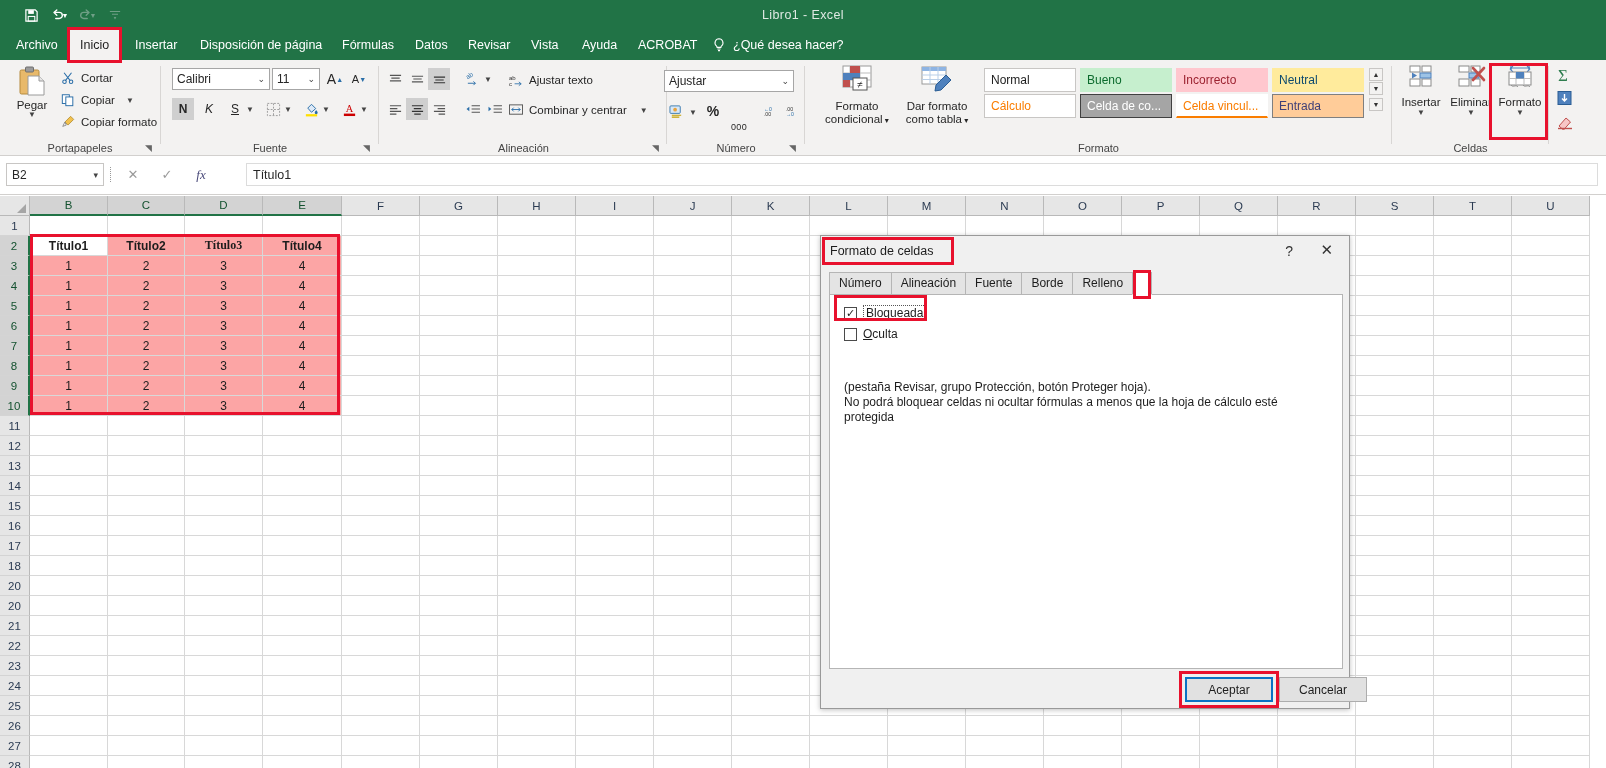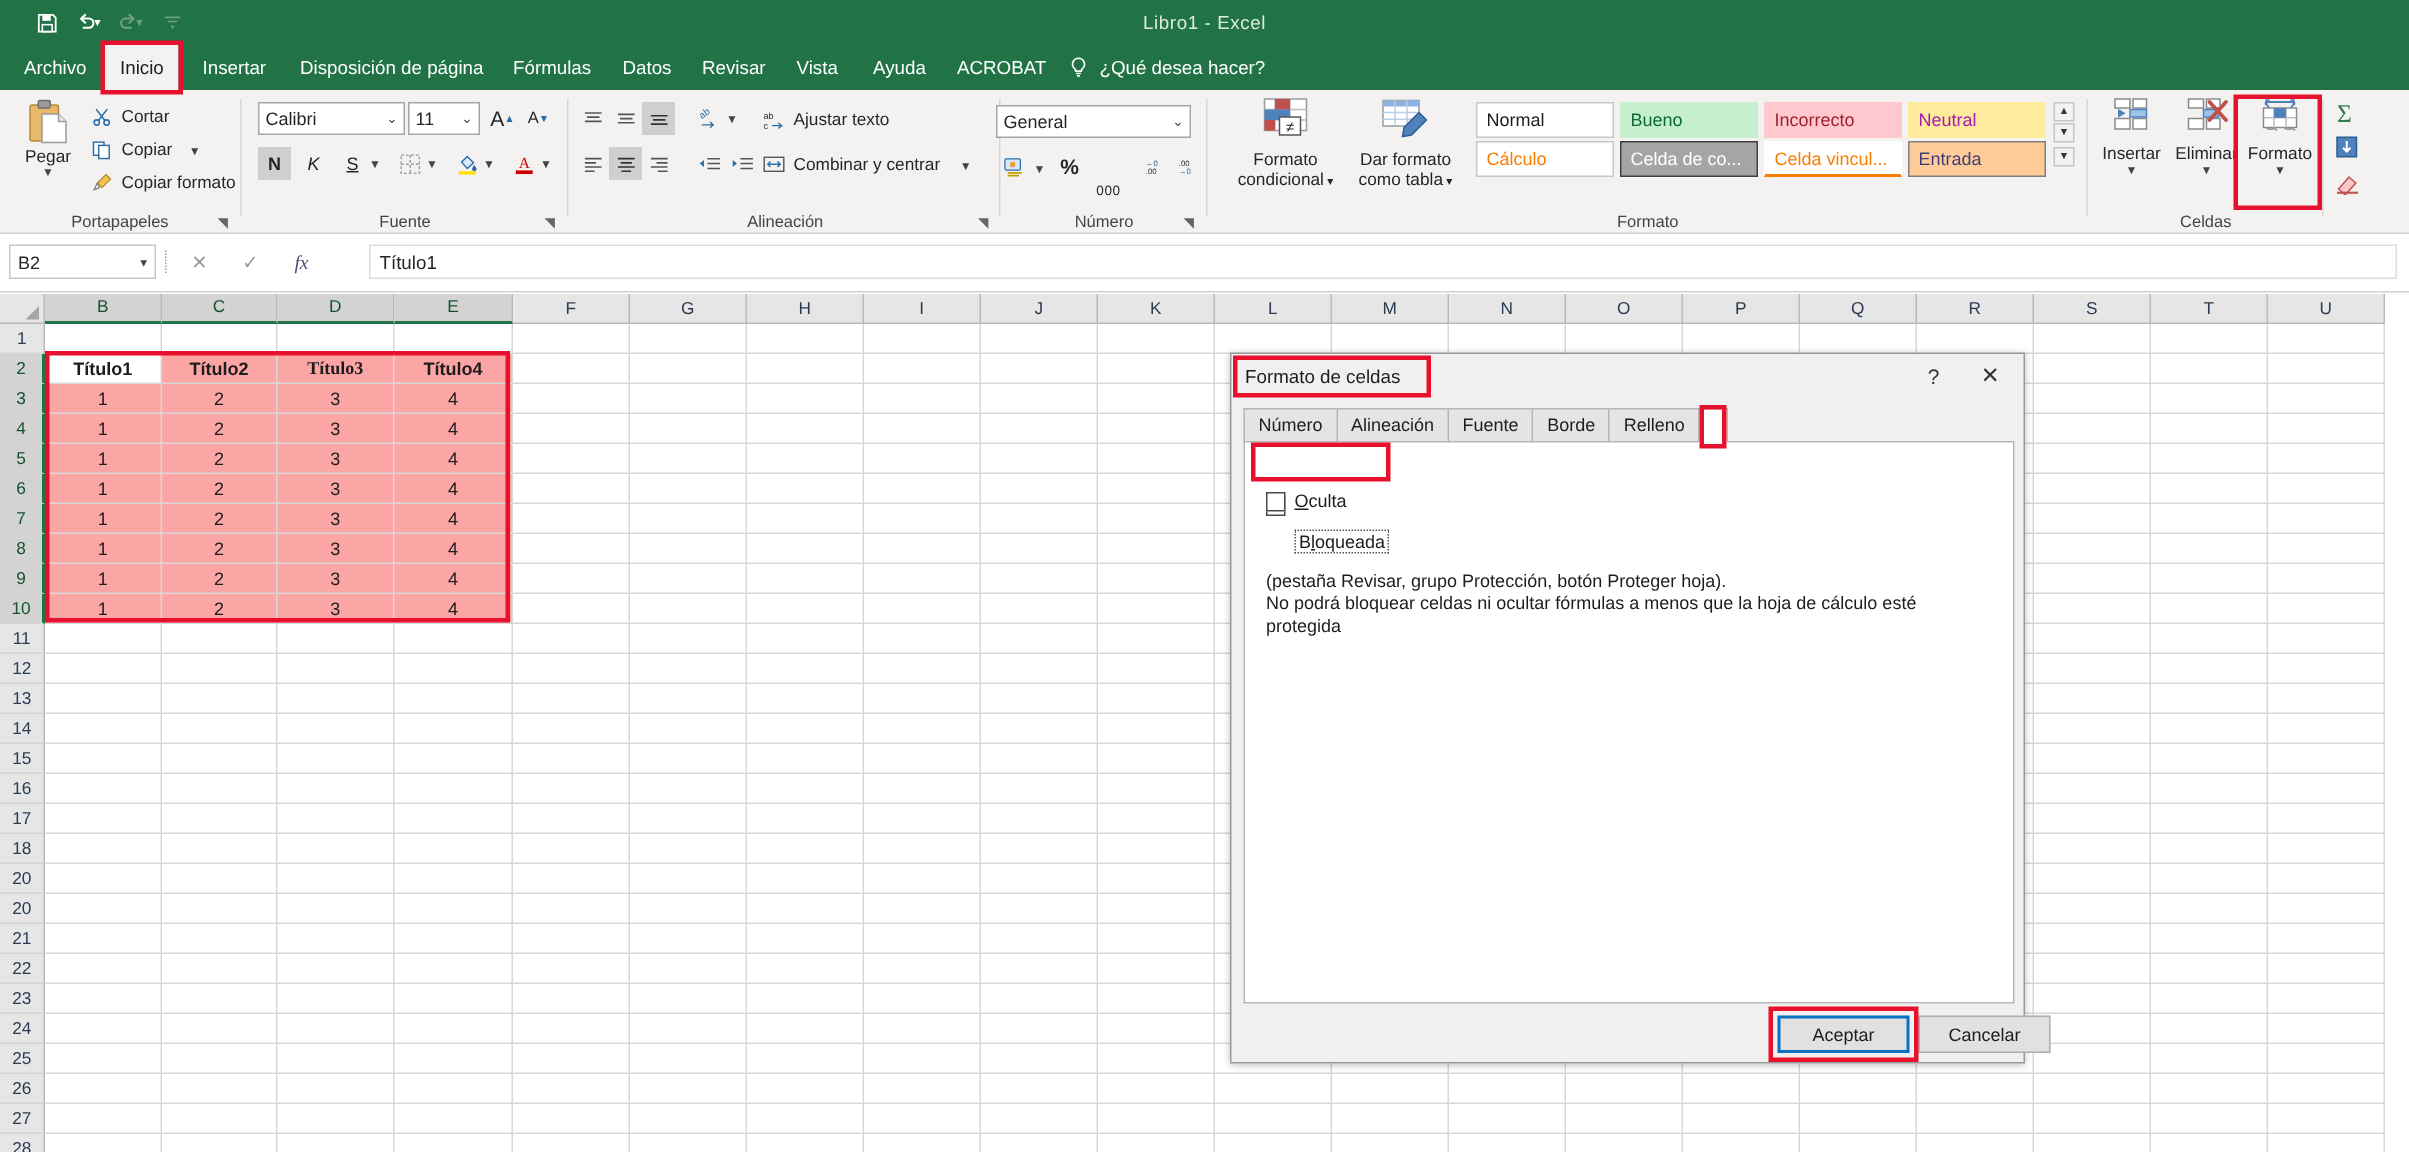--- a/index.html
+++ b/index.html
@@ -194,21 +194,21 @@
   .dlg-panel {
     position: absolute; left: 8px; top: 58px; width: 514px; height: 375px;
     background: #ffffff; border: 1px solid #b5b5b5;
   }
   .chkrow { position: absolute; display: flex; align-items: center; gap: 6px; font-size: 12px; }
   .chkbox {
     width: 13px; height: 13px; border: 1px solid #4a4a4a; background: #fff;
     display: inline-flex; align-items: center; justify-content: center;
     font-size: 11px; color: #1d1d1d; line-height: 1;
   }
-  .chklabel-focus { border: 1px dotted #555; padding: 0 2px; margin-top: 48px; }
+  .chklabel-focus { border: 1px dotted #555; padding: 0 2px; }
   .dlg-note {
     position: absolute; left: 14px; top: 85px; width: 478px;
     font-size: 12px; line-height: 15px; color: #1d1d1d;
   }
   .dlg-btn {
     position: absolute; width: 88px; height: 25px; background: #e1e1e1;
     border: 1px solid #adadad; font-size: 12px; color: #1d1d1d;
     display: flex; align-items: center; justify-content: center;
   }
   .dlg-btn.primary { border: 2px solid #0a72c4; background: #e1e1e1; }
@@ -459,21 +459,21 @@
         <span>Combinar y centrar</span>
         <span style="font-size:8px;color:#444;margin-left:8px">▼</span>
       </div>
 
       <div class="rgroup-label">Alineación</div>
       <div class="dlg-launch" style="right:8px">◥</div>
     </div>
 
     <div class="rgroup" style="left:668px; width:136px">
       <div class="ctl" style="left:-4px; top:10px; width:130px; height:22px">
-        <span class="v">General</span>
+        <span class="v">Ajustar</span>
         <span class="dd">⌄</span>
       </div>
       <div class="btnsq" style="left:-4px; top:40px; width:24px">
         <svg width="17" height="15" viewBox="0 0 18 16">
             <rect x="2" y="2" width="11" height="8" rx="1" fill="#d8e8f7" stroke="#2a6ea8" stroke-width=".9"></rect>
             <circle cx="7.5" cy="6" r="2" fill="#e8a33d"></circle>
             <path d="M4 12h10M4 14h8" stroke="#c4a000" stroke-width="1.2"></path>
           </svg>
       </div>
       <div class="mini-caret" style="left:21px; top:48px">▼</div>
@@ -531,21 +531,21 @@
         <div style="font-size:11.5px;line-height:12.5px;color:#262626">
           <span>Dar formato</span><br>
           <span>como tabla</span><span style="font-size:8px"> ▾</span>
         </div>
       </div>
 
       <div id="style-gallery">
           <div class="stylecell" style="left: 178px; top: 8px; width: 92px; background: rgb(255, 255, 255); color: rgb(29, 29, 29); border-color: rgb(200, 198, 196);">Normal</div>
           <div class="stylecell" style="left: 274px; top: 8px; width: 92px; background: rgb(198, 239, 206); color: rgb(12, 107, 46); border-color: rgb(198, 239, 206);">Bueno</div>
           <div class="stylecell" style="left: 370px; top: 8px; width: 92px; background: rgb(255, 199, 206); color: rgb(156, 34, 48); border-color: rgb(255, 199, 206);">Incorrecto</div>
-          <div class="stylecell" style="left: 466px; top: 8px; width: 92px; background: rgb(255, 235, 156); color: #a21caf; border-color: rgb(255, 235, 156);">Neutral</div>
+          <div class="stylecell" style="left: 466px; top: 8px; width: 92px; background: rgb(255, 235, 156); color: #0c4a6e; border-color: rgb(255, 235, 156);">Neutral</div>
           <div class="stylecell" style="left: 178px; top: 34px; width: 92px; background: rgb(255, 255, 255); color: rgb(250, 125, 0); border-color: rgb(200, 198, 196);">Cálculo</div>
           <div class="stylecell" style="left: 274px; top: 34px; width: 92px; background: rgb(165, 165, 165); color: rgb(255, 255, 255); border-color: rgb(64, 64, 64);">Celda de co...</div>
           <div class="stylecell" style="left: 370px; top: 34px; width: 92px; background: rgb(255, 255, 255); color: rgb(250, 125, 0); border-color: rgb(255, 255, 255) rgb(255, 255, 255) rgb(250, 125, 0); border-bottom-width: 2px; border-bottom-style: solid;">Celda vincul...</div>
           <div class="stylecell" style="left: 466px; top: 34px; width: 92px; background: rgb(255, 204, 153); color: rgb(63, 63, 118); border-color: rgb(127, 127, 127);">Entrada</div>
         </div>
 
       <div class="spin" style="left:563px; top:8px">▲</div>
       <div class="spin" style="left:563px; top:22px">▼</div>
       <div class="spin" style="left:563px; top:38px">▼</div>
 

